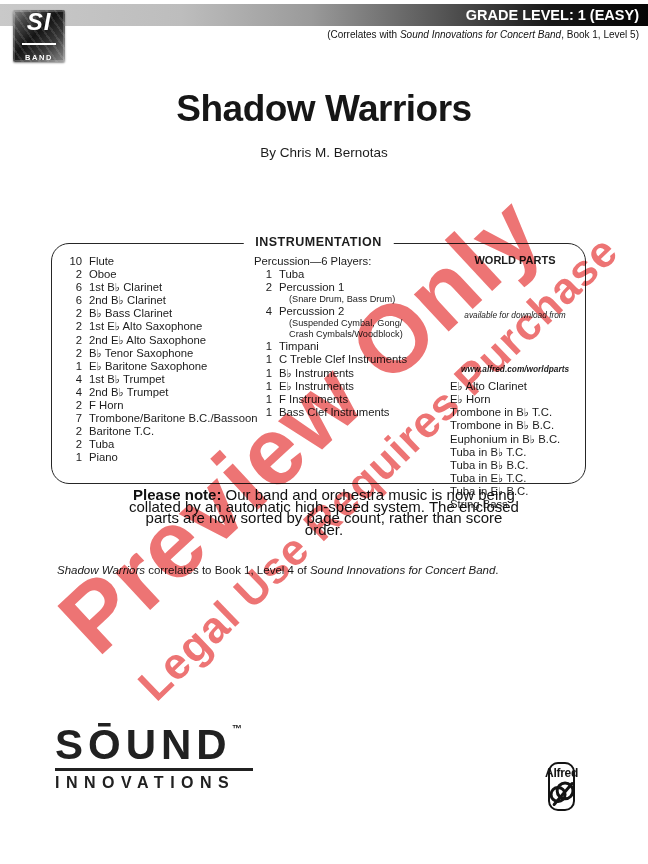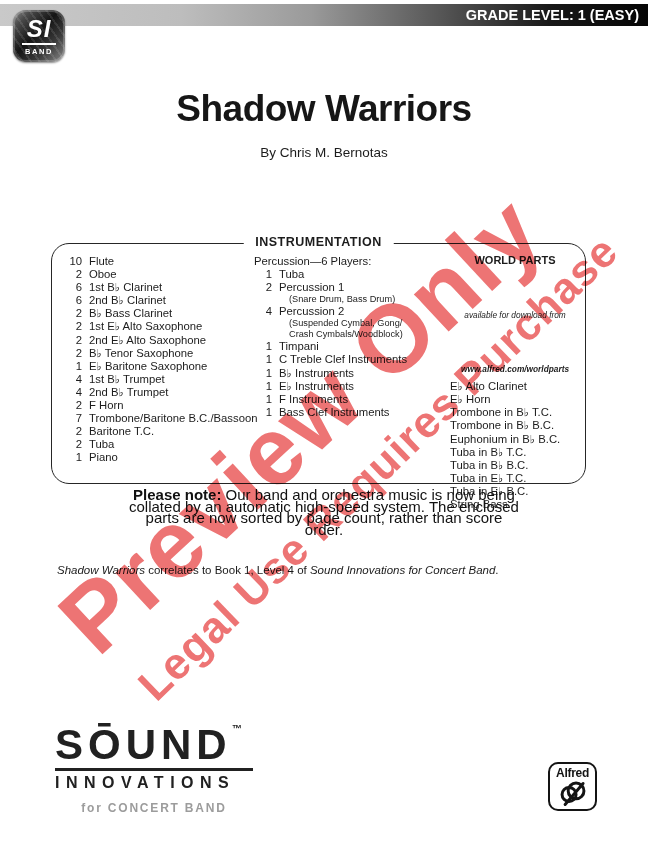--- a/index.html
+++ b/index.html
@@ -6,26 +6,26 @@
   .page{position:relative;width:648px;height:864px;background:#fff;overflow:hidden;
         font-family:"Liberation Sans","DejaVu Sans",sans-serif;color:#1c1c1c;margin:0 auto;}
 
   
   .top-bar{position:absolute;left:0;top:4px;width:648px;height:22px;
            background:linear-gradient(to right,#c9c9c9 0%,#bdbdbd 28%,#9a9a9a 48%,#565656 68%,#181818 85%,#050505 100%);}
   .grade{position:absolute;right:9px;top:0;line-height:22px;color:#fff;font-weight:bold;font-size:14.5px;}
   .correlates{position:absolute;right:9px;top:29px;font-size:10px;color:#111;white-space:nowrap;}
 
   
-  .si-logo{position:absolute;left:13px;top:10px;width:52px;height:52px;border-radius:13px;
+  .si-logo{position:absolute;left:13px;top:10px;width:52px;height:52px;border-radius:2px;
            background:
              repeating-linear-gradient(55deg,rgba(255,255,255,0.10) 0 2px,rgba(255,255,255,0) 2px 7px),
              linear-gradient(315deg,#8d8d8d 0%,#3a3a3a 30%,#141414 55%,#4a4a4a 82%,#909090 100%);
            box-shadow:inset 0 0 0 2px rgba(255,255,255,0.22),0 1px 2px rgba(0,0,0,0.45);
-           display:flex;flex-direction:column;align-items:center;justify-content:center;color:#fff;}
+           display:flex;flex-direction:column;align-items:center;justify-content:space-between;color:#fff;}
   .si-logo .si{font-size:24px;font-weight:bold;font-style:italic;line-height:1;letter-spacing:1px;}
   .si-logo .rule{width:34px;height:2px;background:#fff;margin:2px 0 2px;}
   .si-logo .band{font-size:7.5px;font-weight:bold;letter-spacing:1.6px;}
 
   .title{position:absolute;left:0;top:88px;width:648px;text-align:center;
          font-size:37px;font-weight:bold;letter-spacing:-0.5px;color:#161616;}
   .byline{position:absolute;left:0;top:145px;width:648px;text-align:center;font-size:13.5px;}
 
   
   .inst-box{position:absolute;left:51px;top:243px;width:533px;height:239px;
@@ -58,38 +58,41 @@
 
   
   .sound-logo{position:absolute;left:55px;top:724px;width:200px;color:#212121;}
   .sound-word{font-size:42px;font-weight:bold;letter-spacing:5px;line-height:1;white-space:nowrap;}
   .sound-word .tm{font-size:10px;vertical-align:top;letter-spacing:0;}
   .sound-rule{width:198px;height:3px;background:#212121;margin:2px 0 3px;}
   .innov{font-size:16px;font-weight:bold;letter-spacing:6.5px;white-space:nowrap;}
   .forband{margin-top:9px;text-align:center;width:198px;font-size:12px;font-weight:bold;
            letter-spacing:1.8px;color:#9c9c9c;white-space:nowrap;}
 
-  .alfred{position:absolute;left:548px;top:762px;width:49px;height:49px;border:2.5px solid #141414;
+  .alfred{position:absolute;left:548px;top:762px;width:27px;height:49px;border:2.5px solid #141414;
           border-radius:10px;box-sizing:border-box;display:flex;flex-direction:column;align-items:center;background:#fff;}
   .alfred .aword{font-size:12px;font-weight:bold;line-height:1;margin-top:3px;letter-spacing:-0.3px;color:#141414;}
   .alfred svg{margin-top:1px;}
 
   
   .wm{position:absolute;white-space:nowrap;font-weight:bold;mix-blend-mode:multiply;transform-origin:center;}
   .wm1{left:300px;top:425px;font-size:96px;letter-spacing:1px;transform:translate(-50%,-50%) rotate(-43deg);}
   .wm2{left:378px;top:468px;font-size:44px;letter-spacing:1px;transform:translate(-50%,-50%) rotate(-44deg);}
 </style>
 </head>
 <body>
 
 <div class="page">
 
   <div class="top-bar">
     <div class="grade">GRADE LEVEL: 1 (EASY)</div>
   </div>
+  <div class="correlates">
+    
+  <span class="seg">(Correlates with </span><span class="seg it">Sound Innovations for Concert Band</span><span class="seg">, Book 1, Level 5)</span></div>
 
   <div class="si-logo">
     <span class="si">SI</span>
     <span class="rule"></span>
     <span class="band">BAND</span>
   </div>
 
   <div class="title">Shadow Warriors</div>
   <div class="byline">By Chris M. Bernotas</div>
 
@@ -283,21 +286,20 @@
   <div class="para p2">
     
   <span class="seg it">Shadow Warriors</span><span class="seg"> correlates to Book 1, Level 4 of </span><span class="seg it">Sound Innovations for Concert Band</span><span class="seg">.</span></div>
 
   <div class="sound-logo">
     <div class="sound-word">
       <span>SŌUND</span><span class="tm">™</span>
     </div>
     <div class="sound-rule"></div>
     <div class="innov">INNOVATIONS</div>
-    <div class="forband">for CONCERT BAND</div>
   </div>
 
   <div class="alfred">
     <span class="aword">Alfred</span>
     <svg width="32" height="28" viewBox="0 0 36 32">
       <circle cx="21.5" cy="12.5" r="9" fill="none" stroke="#141414" stroke-width="3.4"></circle>
       <circle cx="13.5" cy="16.5" r="8" fill="none" stroke="#141414" stroke-width="3.4"></circle>
       <line x1="29.5" y1="4" x2="9" y2="28" stroke="#141414" stroke-width="3.4" stroke-linecap="round"></line>
     </svg>
   </div>

